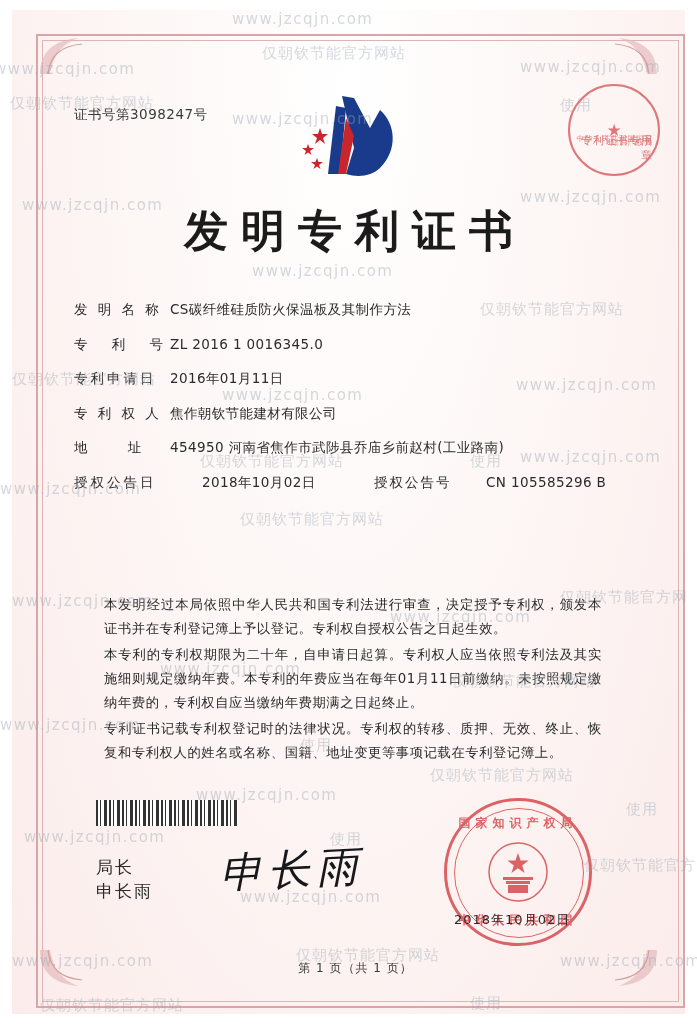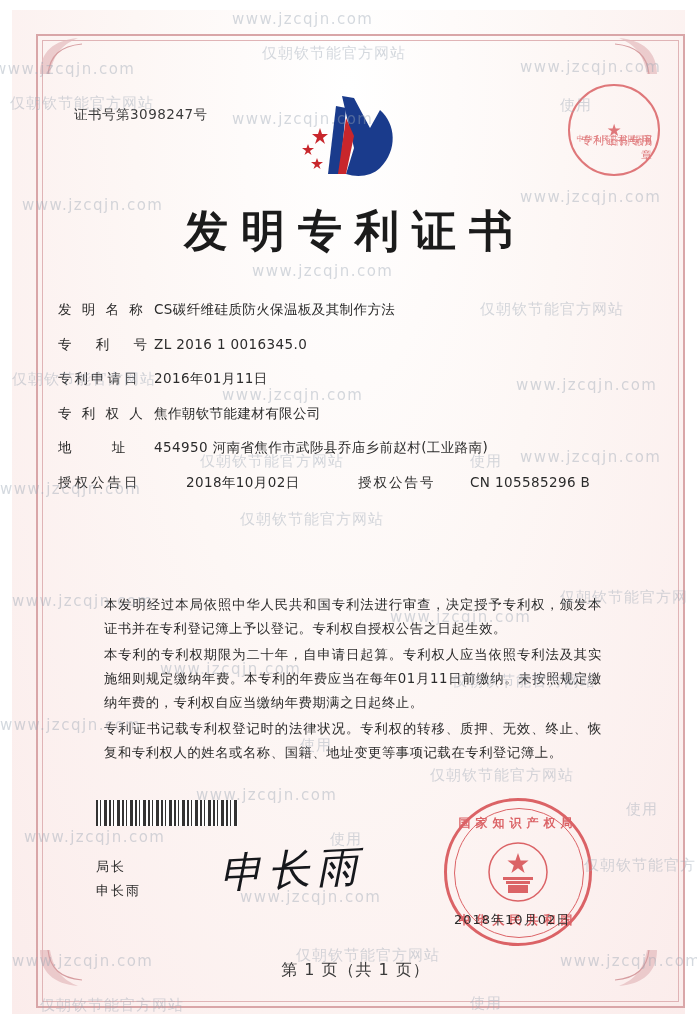--- a/index.html
+++ b/index.html
@@ -120,21 +120,21 @@
     letter-spacing: 1px;
     margin-top: 37px;
   }
   .seal-top .st1 { top: 11px; }
   .seal-top .st2 { bottom: 26px; }
   .seal-top .st3 { bottom: 11px; font-size: 11px; font-family: Liberation Mono, monospace; }
 
   
   .fields {
     position: absolute;
-    left: 46px;
+    left: 62px;
     top: 290px;
     width: 575px;
     font-size: 13.5px;
     color: #2b2b2b;
   }
   .row {
     display: flex;
     align-items: baseline;
     margin-bottom: 16.5px;
     line-height: 18px;
@@ -187,21 +187,21 @@
       #ffffff 11px, #ffffff 13px
     );
     opacity: .9;
   }
 
   
   .sig-labels {
     position: absolute;
     left: 84px;
     top: 845px;
-    font-size: 13px;
+    font-size: 17px;
     line-height: 24px;
     color: #2b2b2b;
     letter-spacing: 2px;
   }
   .sig-script {
     position: absolute;
     left: 208px;
     top: 832px;
     font-family: "DejaVu Serif", "Liberation Serif", serif;
     font-size: 42px;
@@ -257,21 +257,21 @@
     color: #2b2b2b;
     letter-spacing: 1px;
   }
 
   
   .page-foot {
     position: absolute;
     left: 14px; right: 0;
     top: 950px;
     text-align: center;
-    font-size: 16px;
+    font-size: 12px;
     color: #3a3a3a;
     letter-spacing: 1px;
   }
 
   
   .wm-layer {
     position: absolute;
     left: 0; top: 0;
     width: 697px;
     height: 1024px;

